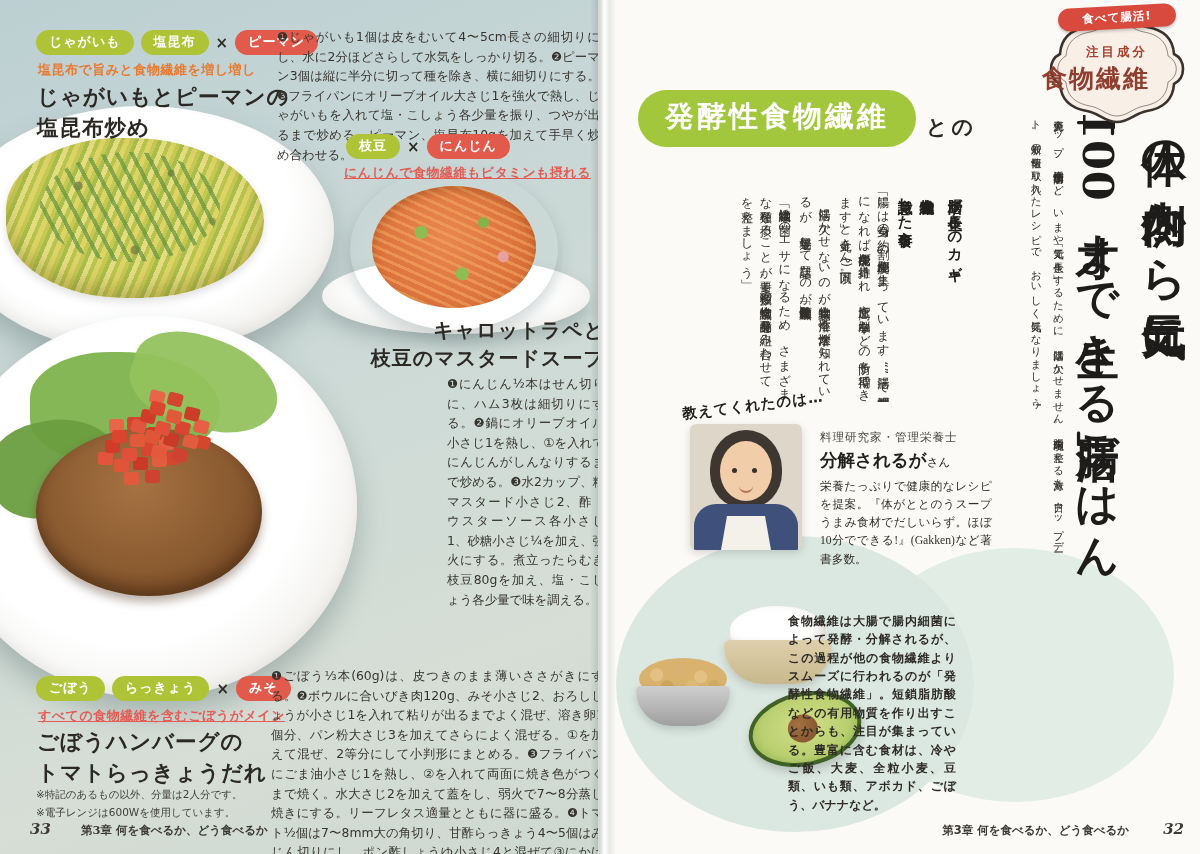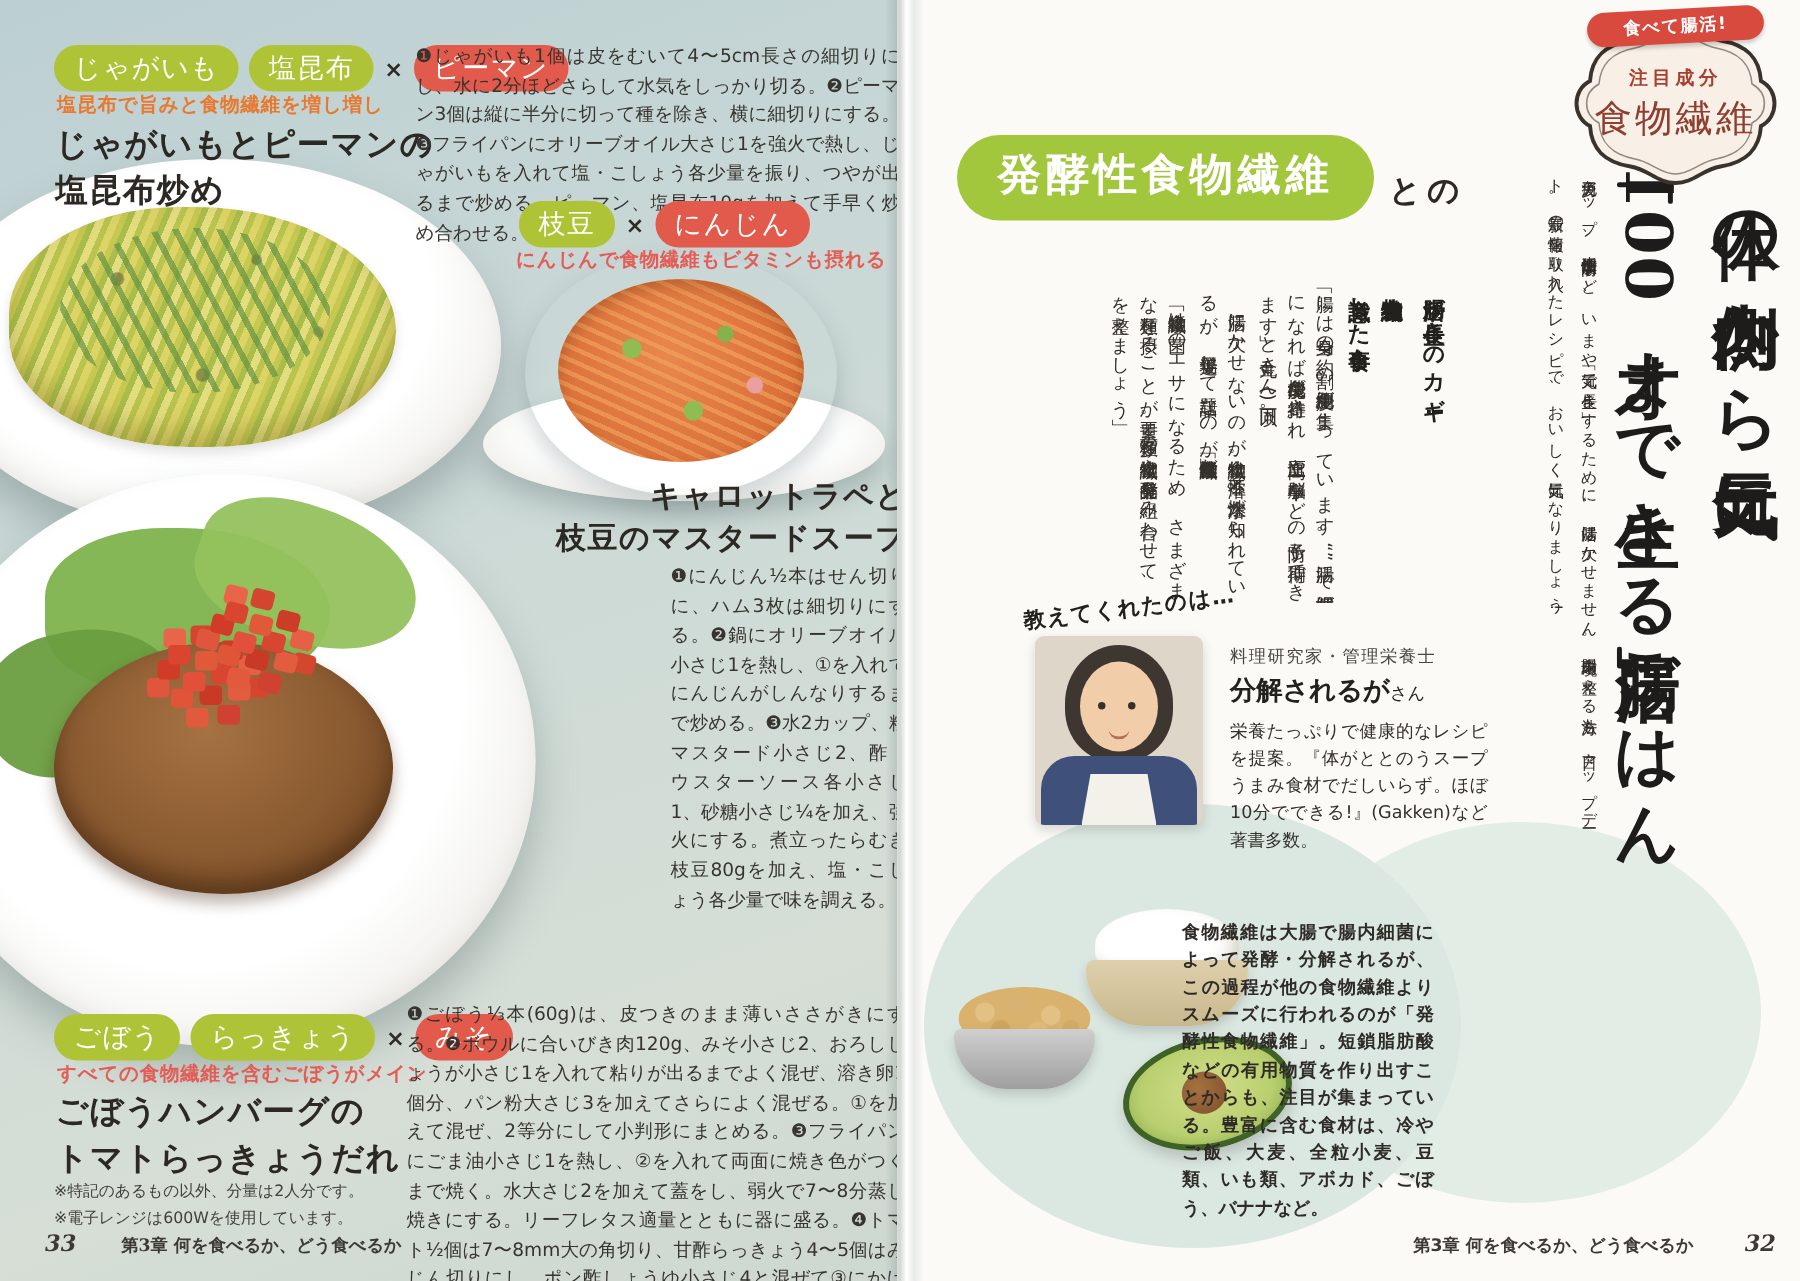--- a/index.html
+++ b/index.html
@@ -43,27 +43,27 @@
   .patty{position:absolute;border-radius:50%;
     background:radial-gradient(ellipse at 45% 35%,#a57242 0%,#8a5a30 55%,#6f4522 90%);
     box-shadow:0 6px 10px rgba(60,30,10,.35), inset 0 -8px 14px rgba(40,20,5,.4);}
   .tomato-dice{position:absolute;width:15px;height:13px;border-radius:3px;background:#d9452e;
     box-shadow:18px 4px 0 #e05a3a,35px -3px 0 #cc3d28,10px 18px 0 #e0503a,29px 13px 0 #d84530,
       47px 7px 0 #e66045,-7px 10px 0 #d03c28,2px 29px 0 #e05538,21px 27px 0 #c93a26,
       40px 24px 0 #e25c40,-3px -11px 0 #e8654a,15px -13px 0 #d44530,52px 22px 0 #d5462f,
       -14px 22px 0 #e0553c,33px 40px 0 #cf4130,12px 42px 0 #e25a3e;}
   .tagrow{position:absolute;display:flex;align-items:center;gap:7px;z-index:10;}
   .pill{display:inline-block;padding:3px 13px 4px;border-radius:999px;color:#fff;
-    font-size:18px;font-weight:normal;letter-spacing:1px;white-space:nowrap;}
+    font-size:13px;font-weight:bold;letter-spacing:1px;white-space:nowrap;}
   .pill.green{background:#aec436;}
   .pill.red{background:#e25a4b;}
   .cross{font-weight:bold;font-size:15px;color:#2e2b27;}
   .subtitle{position:absolute;font-size:13px;font-weight:bold;letter-spacing:.5px;z-index:10;white-space:nowrap;}
   .subtitle.orange{color:#e8792f;}
-  .subtitle.red{color:#e35d56;}
+  .subtitle.red{color:#e35d56;text-decoration:underline;}
   .rtitle{position:absolute;font-size:21.5px;font-weight:bold;color:#2c2925;line-height:1.42;
     letter-spacing:1px;z-index:10;}
   .steps{position:absolute;font-size:12.4px;line-height:1.58;color:#37342f;text-align:justify;z-index:10;}
   .notes{position:absolute;font-size:10.5px;line-height:1.7;color:#42403c;z-index:10;}
   .footer{position:absolute;bottom:16px;font-size:11.5px;font-weight:bold;color:#3d3a36;z-index:30;
     display:flex;align-items:baseline;font-family:"DejaVu Serif","Liberation Serif",serif;}
   .footer .pageno{font-size:15px;font-style:italic;}
   
   .page-right{position:absolute;left:598px;top:0;width:602px;height:854px;background:#fbfaf6;overflow:hidden;}
   .blob{position:absolute;border-radius:50%;}
@@ -86,21 +86,21 @@
   .chef .face{position:absolute;left:30px;top:17px;width:52px;height:60px;border-radius:50%;background:#f2cda9;}
   .chef .eye{position:absolute;top:44px;width:5px;height:5px;border-radius:50%;background:#3a302a;}
   .chef .smile{position:absolute;left:49px;top:60px;width:14px;height:7px;border:2px solid #b0705a;
     border-top:none;border-left:none;border-right:none;border-radius:0 0 10px 10px;}
   .chef .body{position:absolute;left:4px;bottom:0;width:104px;height:46px;border-radius:22px 22px 0 0;background:#3f517b;}
   .chef .apron{position:absolute;left:31px;bottom:0;width:50px;height:34px;background:#f3f1ea;
     clip-path:polygon(12% 0,88% 0,100% 100%,0 100%);}
   .profile-title{position:absolute;font-size:11.5px;color:#4a4742;letter-spacing:1px;z-index:11;}
   .profile-name{position:absolute;font-size:17.5px;font-weight:bold;color:#23211e;z-index:11;}
   .profile-name .suffix{font-size:11.5px;font-weight:normal;}
-  .profile-bio{position:absolute;font-size:11.7px;line-height:1.55;color:#33302b;text-align:justify;z-index:11;}
+  .profile-bio{position:absolute;font-size:11.7px;line-height:1.55;color:#33302b;text-align:justify;z-index:11;font-family:Liberation Serif, serif;}
   .info-heading{position:absolute;z-index:11;white-space:nowrap;}
   .info-heading .green{font-size:25px;font-weight:bold;color:#7fb63e;letter-spacing:2px;
     text-shadow:-2px -2px 0 #fff,2px -2px 0 #fff,-2px 2px 0 #fff,2px 2px 0 #fff,0 3px 0 #fff,0 -3px 0 #fff,3px 0 0 #fff,-3px 0 0 #fff;}
   .info-heading .black{font-size:15.5px;font-weight:bold;color:#2c2925;letter-spacing:2px;}
   .info-body{position:absolute;font-size:12px;font-weight:600;line-height:1.53;color:#2f2c28;text-align:justify;z-index:11;}
   .rice{position:absolute;z-index:10;}
   .rice .mound{position:absolute;left:6px;top:0;width:96px;height:48px;border-radius:50% 50% 40% 40%;
     background:radial-gradient(circle at 40% 35%,#ffffff 60%,#eeece4 100%);
     box-shadow:inset -4px -4px 8px rgba(150,140,110,.25);}
   .rice .bowl{position:absolute;left:0;top:34px;width:108px;height:44px;border-radius:8px 8px 54px 54px;
@@ -122,22 +122,22 @@
     border:4px solid #3f6226;transform:rotate(-12deg);box-shadow:0 5px 10px rgba(0,0,0,.18);z-index:10;}
   .avocado .pit{position:absolute;left:36px;top:18px;width:30px;height:28px;border-radius:50%;
     background:radial-gradient(circle at 38% 35%,#a5713f,#7c4f2c);}
   .badge{position:absolute;z-index:12;}
   .badge svg{position:absolute;left:0;top:0;}
   .badge .ribbon{position:absolute;left:16px;top:-4px;width:118px;height:23px;background:#d84a3e;
     border-radius:12px;transform:rotate(-3deg);display:flex;align-items:center;justify-content:center;
     color:#fff;font-size:11.5px;font-weight:bold;letter-spacing:1px;box-shadow:0 2px 3px rgba(0,0,0,.2);}
   .badge .label{position:absolute;left:0;top:34px;width:100%;text-align:center;
     font-size:12.5px;font-weight:bold;color:#a6402f;letter-spacing:3px;}
-  .badge .name{position:absolute;left:0;top:52px;width:100%;text-align:center;
-    font-size:25px;font-weight:normal;color:#8f3e2f;letter-spacing:2px;}
+  .badge .name{position:absolute;left:0;top:52px;width:100%;
+    font-size:25px;font-weight:bold;color:#8f3e2f;letter-spacing:2px;}
   .v-headline{position:absolute;writing-mode:vertical-rl;text-orientation:mixed;z-index:10;
     font-family:"DejaVu Serif","Liberation Serif",serif;color:#1e1c1a;}
   .v-headline .col1{font-size:45px;font-weight:600;letter-spacing:3px;line-height:1.15;}
   .v-headline .col2{font-size:43px;font-weight:600;letter-spacing:1px;line-height:1.15;margin-right:16px;}
   .v-intro{position:absolute;writing-mode:vertical-rl;text-orientation:mixed;
     font-size:10.6px;line-height:2.1;letter-spacing:.5px;color:#2e2b27;z-index:10;}
   .footer.right{font-family:"DejaVu Sans","Liberation Sans",sans-serif;font-weight:bold;}
   .footer.right .pageno{font-family:"DejaVu Serif","Liberation Serif",serif;}
 </style>
 </head>

